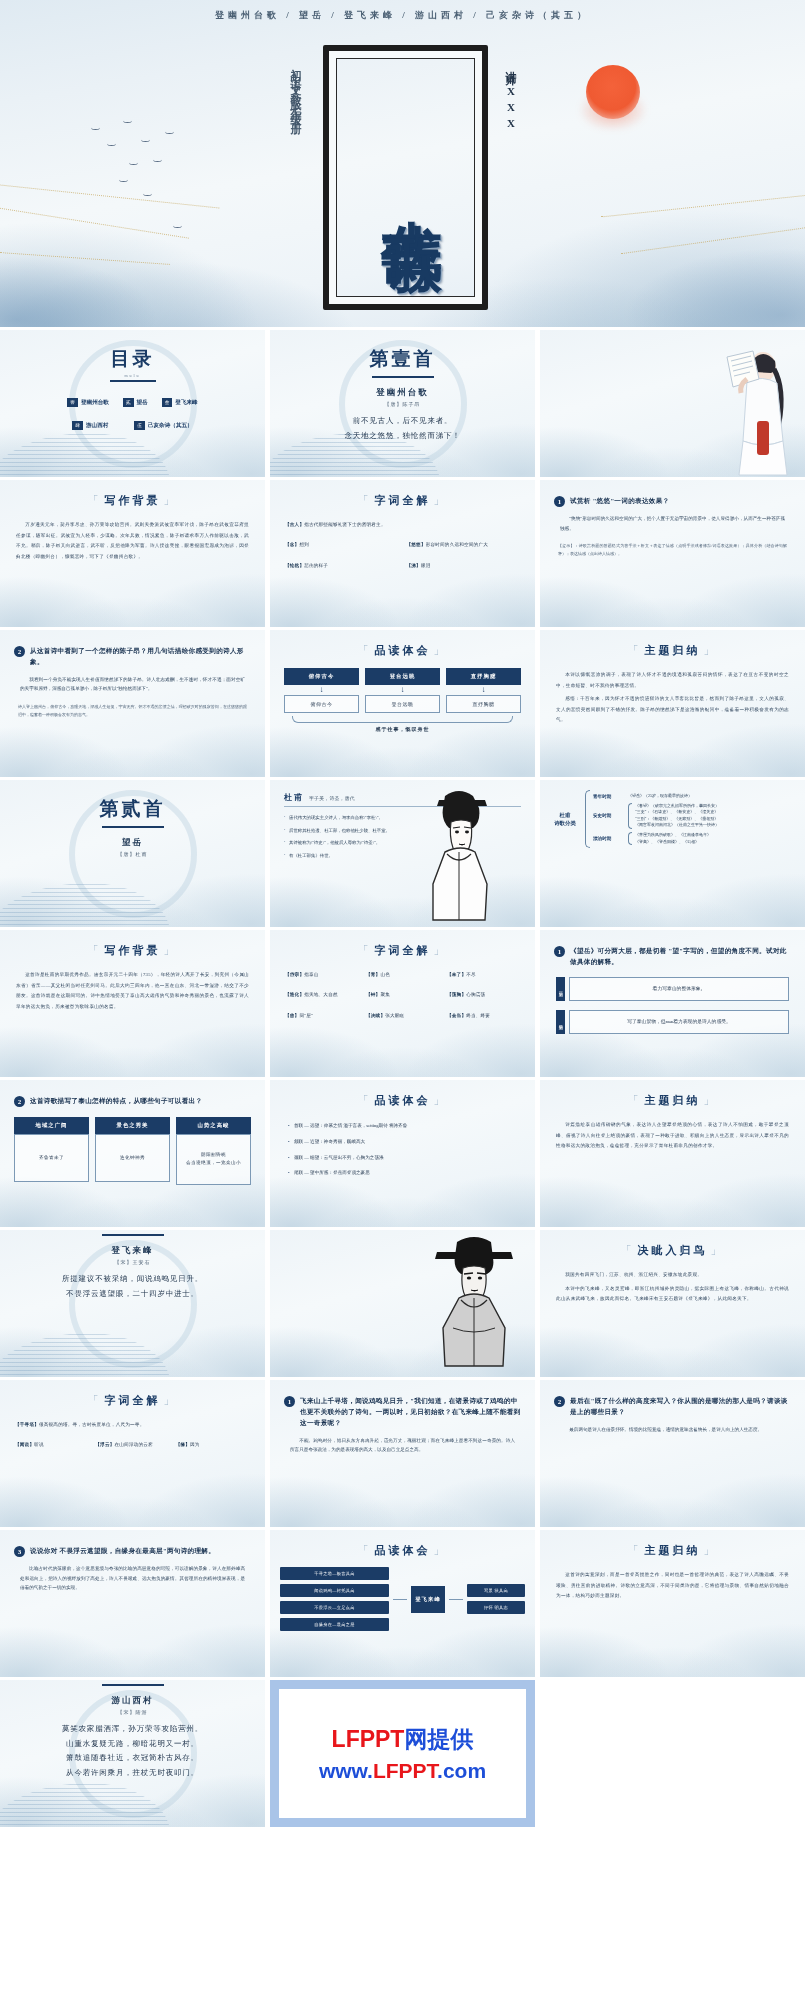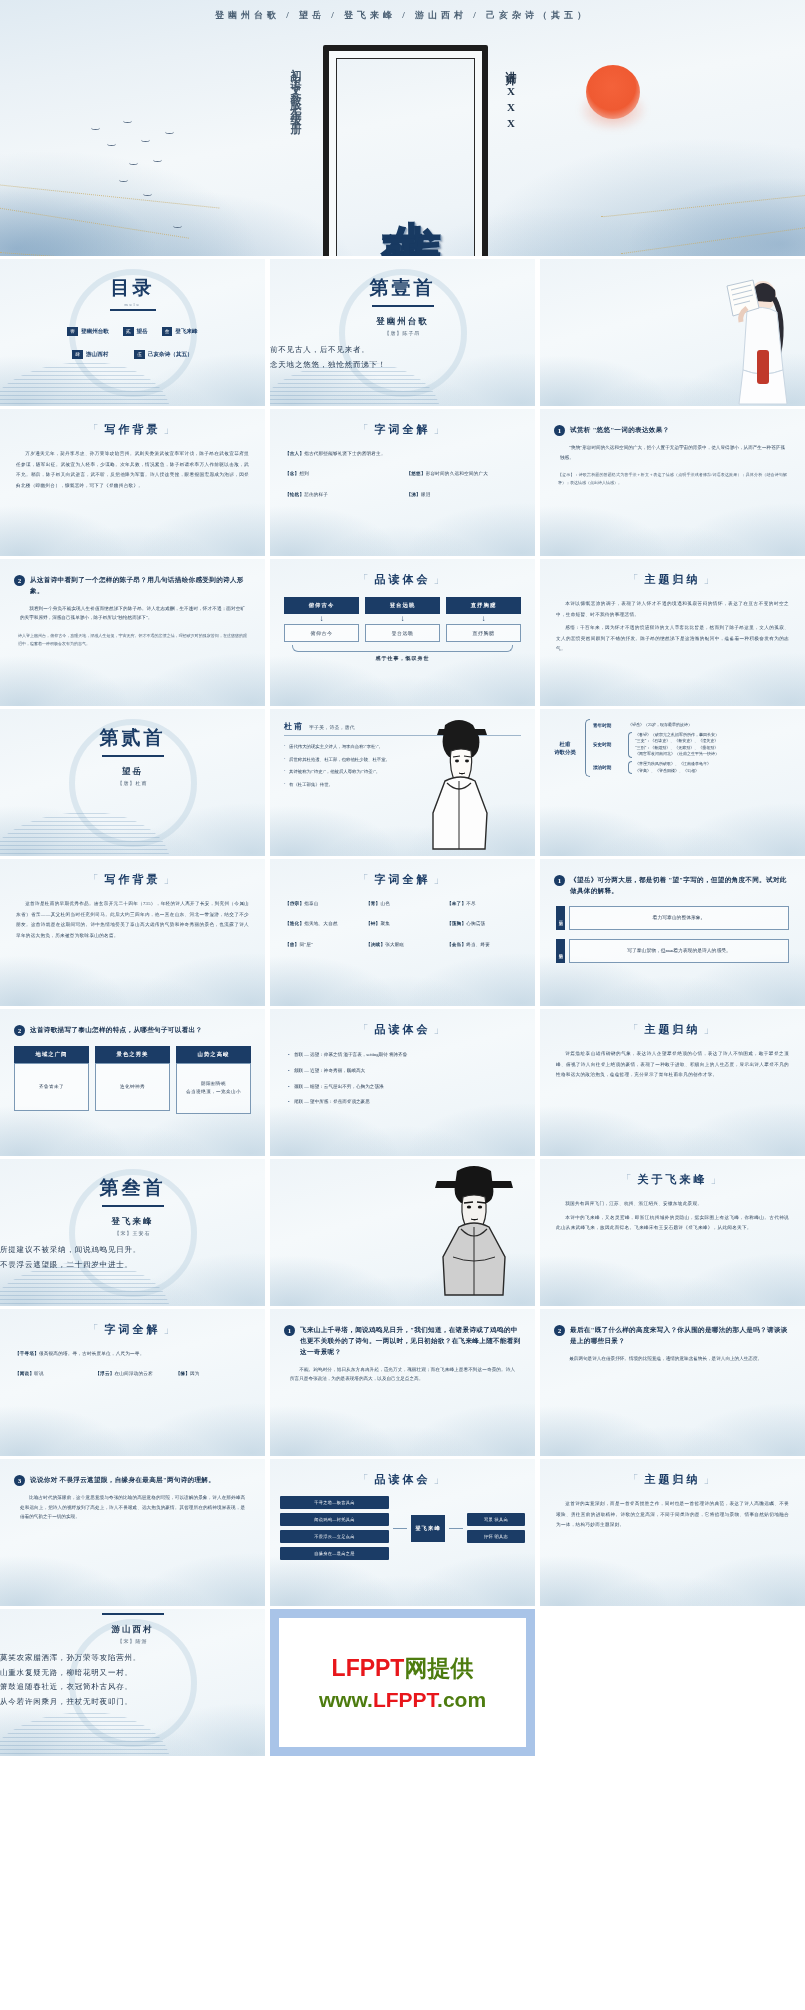--- a/index.html
+++ b/index.html
@@ -8,21 +8,21 @@
     font-family: "Liberation Serif", "DejaVu Serif", serif;
     background: #ffffff;
     width: 805px;
     overflow-x: hidden;
   }
 
   
   .cover {
     position: relative;
     width: 805px;
-    height: 256px;
+    height: 327px;
     overflow: hidden;
     background: linear-gradient(170deg, #dfeaf2 0%, #eaf1f6 22%, #f4f8fa 48%, #eef4f8 72%, #dde8f1 100%);
   }
   .cover-mist {
     position: absolute; left: 0; right: 0; bottom: 0; height: 230px;
     background:
       radial-gradient(ellipse 300px 150px at 6% 100%, rgba(139,173,198,.55) 0%, rgba(139,173,198,0) 70%),
       radial-gradient(ellipse 260px 120px at 22% 108%, rgba(120,158,190,.45) 0%, rgba(120,158,190,0) 70%),
       radial-gradient(ellipse 330px 170px at 88% 102%, rgba(139,173,198,.5) 0%, rgba(139,173,198,0) 72%),
       radial-gradient(ellipse 240px 120px at 70% 115%, rgba(150,182,205,.4) 0%, rgba(150,182,205,0) 70%);
@@ -130,21 +130,21 @@
   }
   .sec-poem-name {
     position: relative; text-align: center; margin-top: 9px;
     font-size: 8.5px; font-weight: 700; color: #213a57; letter-spacing: 2px;
   }
   .sec-poem-author {
     position: relative; text-align: center; margin-top: 2px;
     font-size: 5px; color: #4f6276; letter-spacing: 1px;
   }
   .sec-poem-lines {
-    position: relative; margin-top: 7px; 
+    position: relative; margin-top: 7px; text-align: center;
   }
   .sec-poem-lines div {
     font-size: 7.5px; color: #22364e; line-height: 1.95; letter-spacing: .8px;
   }
 
   
   .s-title {
     position: relative; text-align: center; margin-top: 13px;
     font-size: 11px; font-weight: 700; color: #1b3c66; letter-spacing: 3px;
     display: flex; align-items: center; justify-content: center; gap: 3px;
@@ -287,21 +287,21 @@
   
   .wm {
     width: 265px; height: 147px; background: #fff;
     border: 9px solid #a9c4e8;
     display: flex; flex-direction: column; align-items: center; justify-content: center;
     gap: 4px;
   }
   .wm-l1 { font-size: 23px; font-weight: 700; letter-spacing: 0; font-family: "Liberation Sans", sans-serif; }
   .wm-l2 { font-size: 21px; font-weight: 700; font-family: "Liberation Sans", sans-serif; }
   .wm-red { color: #e8161b; }
-  .wm-black { color: #4d7c0f; }
+  .wm-black { color: #1d4ed8; }
 
   .blank { background: #ffffff; }
 </style>
 </head>
 <body>
 
 <div class="cover">
   <div class="cover-mist"></div>
   <div class="cover-mist2"></div>
 
@@ -675,21 +675,20 @@
     </div>
     <div class="s-body">
       <p>诗篇描绘泰山雄伟磅礴的气象，表达诗人企望攀登绝顶的心情，表达了诗人不怕困难，敢于攀登之顶峰、俯视了诗人向往登上绝顶的豪情，表现了一种敢于进取、积极向上的人生态度，显示出诗人攀登不凡的性格和远大的政治抱负，蕴蕴哲理，充分显示了青年杜甫非凡的创作才学。</p>
     </div>
   </div>
 
   <div class="slide">
     <div class="wash"></div>
     <div class="ring"></div>
     <div class="wavelines"></div>
-    <div class="sec-title">第叁首</div>
     <div class="sec-title-underline"></div>
     <div class="sec-poem-name">登飞来峰</div>
     <div class="sec-poem-author">【宋】王安石</div>
     <div class="sec-poem-lines">
       <div>所提建议不被采纳，闻说鸡鸣见日升。</div>
       <div>不畏浮云遮望眼，二十四岁中进士。</div>
     </div>
   </div>
 
   <div class="slide">
@@ -707,21 +706,21 @@
       <path d="M43 62 L43 130" stroke="#2a2a2a" stroke-width="1"></path>
       <path d="M30 64 Q43 78 56 64" stroke="#2a2a2a" stroke-width="1.2" fill="none"></path>
       <path d="M22 92 Q43 100 64 92" stroke="#2a2a2a" stroke-width="1" fill="none"></path>
     </svg>
   </div>
 
   <div class="slide">
     <div class="wash"></div>
     <div class="s-title">
       <span class="brk">「</span>
-      <span>关于飞来峰</span>
+      <span>决眦入归鸟</span>
       <span class="brk">」</span>
     </div>
     <div class="s-body">
       <p>我国共有四座飞门，江苏、杭州、浙江绍兴、安徽东坡此景观。</p>
       <p>本诗中的飞来峰，又名灵鹫峰，即浙江杭州城外的灵隐山，据实际图上有这飞峰，你称峰山。古代神说此山从来武峰飞来，故因此而得名。飞来峰宋有王安石题诗《登飞来峰》，从此闻名天下。</p>
     </div>
   </div>
 
   <div class="slide">
     <div class="wash"></div>

